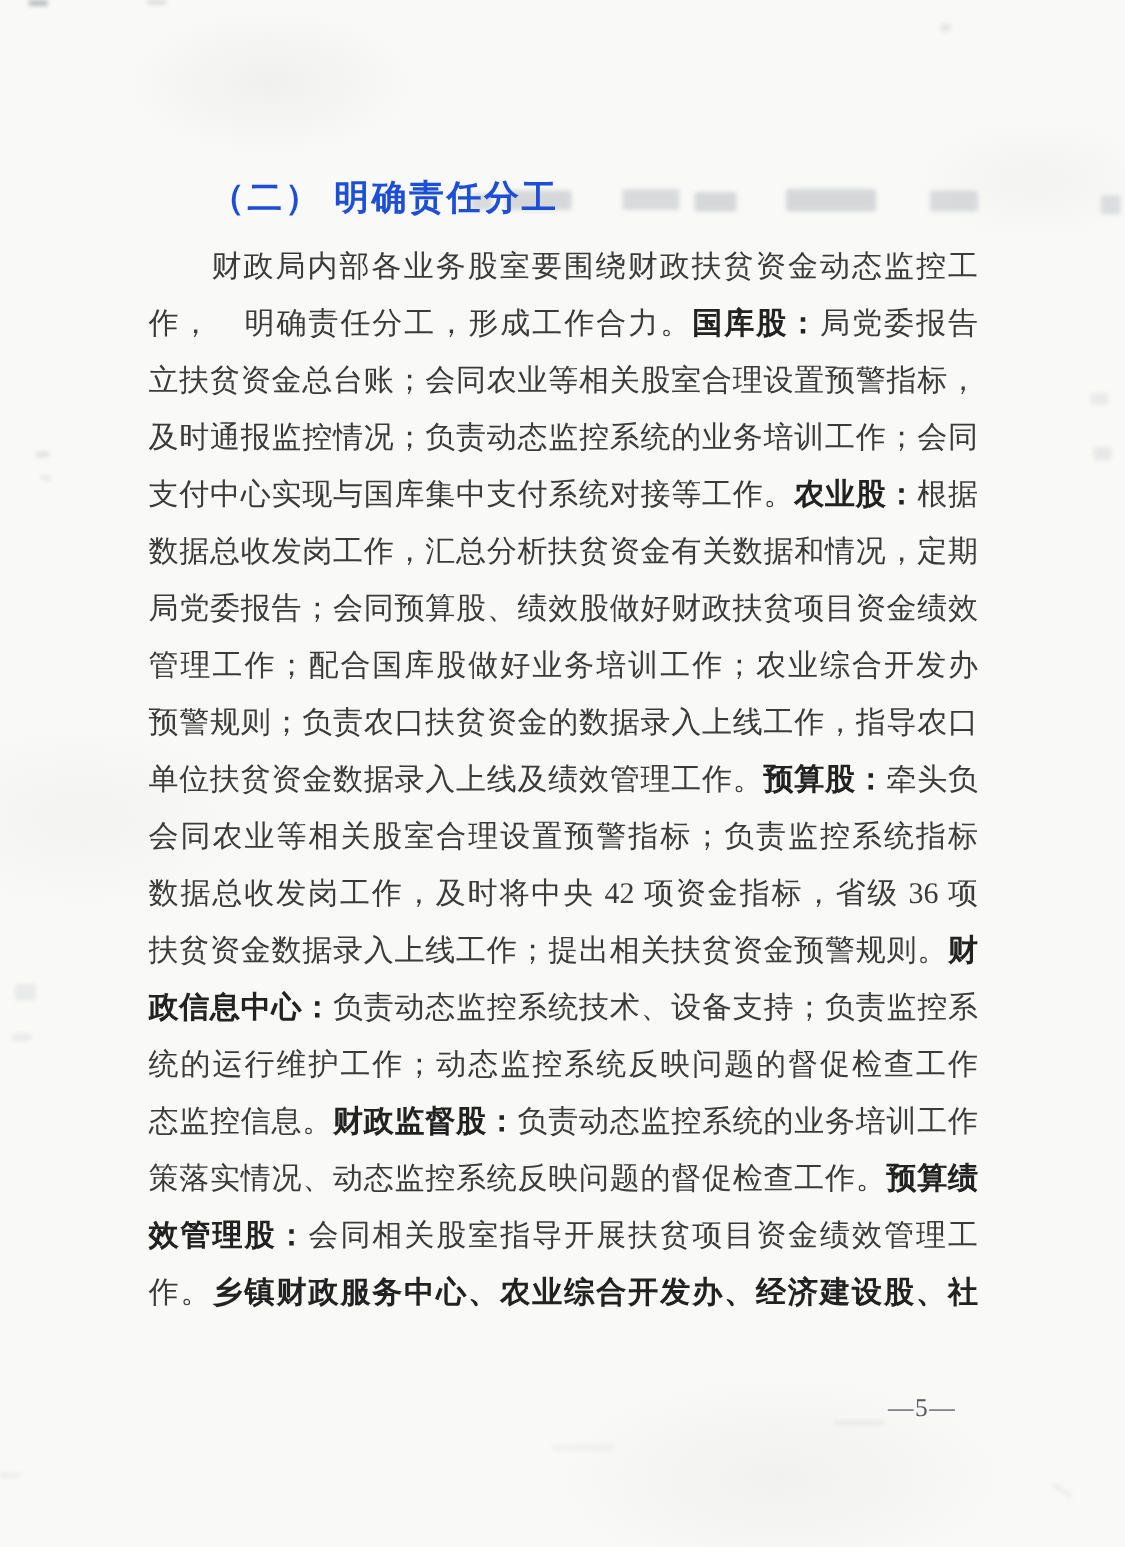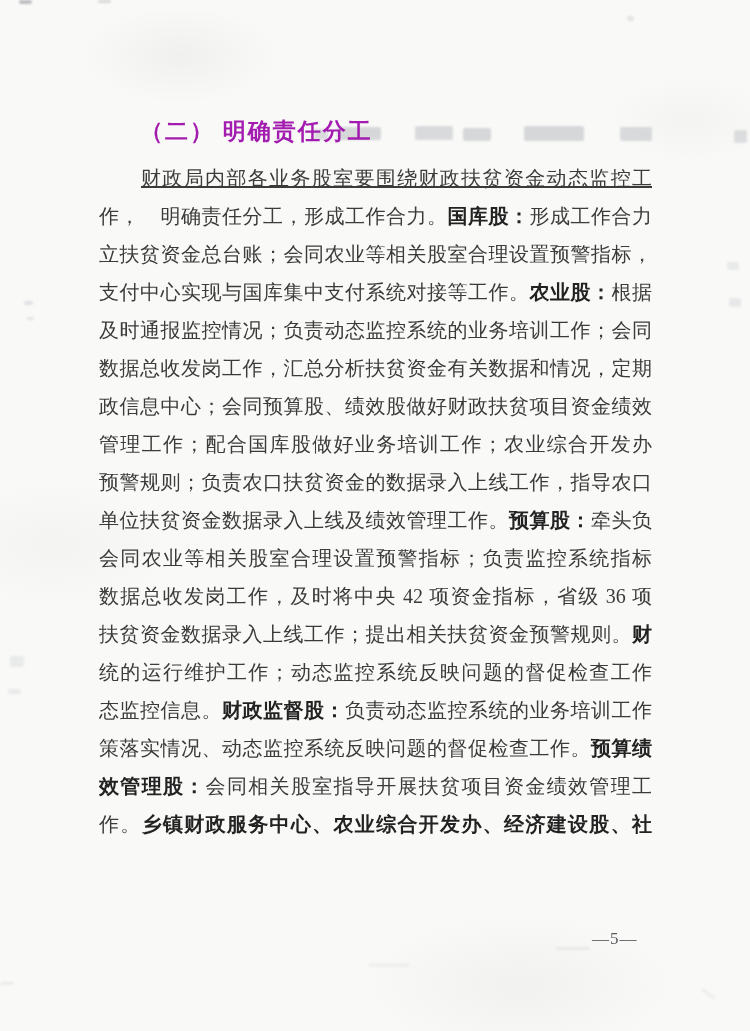--- a/index.html
+++ b/index.html
@@ -20,42 +20,42 @@
   
   .heading {
     position: absolute;
     left: 140px;
     top: 116px;
     height: 32px;
     line-height: 32px;
     font-size: 23px;
     font-weight: 700;
     letter-spacing: 2px;
-    color: #a21caf;
+    color: #1d4ed8;
     white-space: nowrap;
   }
 
   
   .body-text {
     position: absolute;
     left: 99px;
     top: 159px;
     width: 553px;
     color: #3b3b3b;
   }
   .line {
     height: 38px;
     line-height: 38px;
     font-size: 20px;
     text-align: justify;
     text-align-last: justify;
     text-justify: inter-character;
     overflow: hidden;
   }
-  .line.indent { text-indent: 42px; text-decoration: underline; }
+  .line.indent { text-indent: 42px; }
   .seg { font-weight: 400; }
   .seg.bold { font-weight: 700; color: #222; }
 
   
   .page-number {
     position: absolute;
     top: 929px;
     left: 592px;
     font-size: 17px;
     letter-spacing: 1px;
@@ -115,32 +115,33 @@
   <span class="artifact t3"></span>
   <span class="artifact b1"></span>
   <span class="artifact b2"></span>
   <span class="artifact b3"></span>
   <span class="artifact b4"></span>
 
   <div class="heading">（二） 明确责任分工</div>
 
   <div class="body-text">
       <div class="line indent"><span class="seg">财政局内部各业务股室要围绕财政扶贫资金动态监控工</span></div>
-      <div class="line"><span class="seg">作，　明确责任分工，形成工作合力。</span><span class="seg bold">国库股：</span><span class="seg">形成工作合力</span></div>
+      <div class="line"><span class="seg">作，　明确责任分工，形成工作合力。</span><span class="seg bold">国库股：</span><span class="seg">局党委报告</span></div>
       <div class="line"><span class="seg">立扶贫资金总台账；会同农业等相关股室合理设置预警指标，</span></div>
+      <div class="line"><span class="seg">及时通报监控情况；负责动态监控系统的业务培训工作；会同</span></div>
       <div class="line"><span class="seg">支付中心实现与国库集中支付系统对接等工作。</span><span class="seg bold">农业股：</span><span class="seg">根据</span></div>
-      <div class="line"><span class="seg">及时通报监控情况；负责动态监控系统的业务培训工作；会同</span></div>
       <div class="line"><span class="seg">数据总收发岗工作，汇总分析扶贫资金有关数据和情况，定期向</span></div>
-      <div class="line"><span class="seg">政信息中心；会同预算股、绩效股做好财政扶贫项目资金绩效</span></div>
+      <div class="line"><span class="seg">局党委报告；会同预算股、绩效股做好财政扶贫项目资金绩效</span></div>
       <div class="line"><span class="seg">管理工作；配合国库股做好业务培训工作；农业综合开发办</span></div>
       <div class="line"><span class="seg">预警规则；负责农口扶贫资金的数据录入上线工作，指导农口</span></div>
       <div class="line"><span class="seg">单位扶贫资金数据录入上线及绩效管理工作。</span><span class="seg bold">预算股：</span><span class="seg">牵头负</span></div>
       <div class="line"><span class="seg">会同农业等相关股室合理设置预警指标；负责监控系统指标</span></div>
       <div class="line"><span class="seg">数据总收发岗工作，及时将中央 42 项资金指标，省级 36 项</span></div>
       <div class="line"><span class="seg">扶贫资金数据录入上线工作；提出相关扶贫资金预警规则。</span><span class="seg bold">财</span></div>
+      <div class="line"><span class="seg bold">政信息中心：</span><span class="seg">负责动态监控系统技术、设备支持；负责监控系</span></div>
       <div class="line"><span class="seg">统的运行维护工作；动态监控系统反映问题的督促检查工作</span></div>
       <div class="line"><span class="seg">态监控信息。</span><span class="seg bold">财政监督股：</span><span class="seg">负责动态监控系统的业务培训工作</span></div>
       <div class="line"><span class="seg">策落实情况、动态监控系统反映问题的督促检查工作。</span><span class="seg bold">预算绩</span></div>
       <div class="line"><span class="seg bold">效管理股：</span><span class="seg">会同相关股室指导开展扶贫项目资金绩效管理工</span></div>
       <div class="line"><span class="seg">作。</span><span class="seg bold">乡镇财政服务中心、农业综合开发办、经济建设股、社</span></div>
     </div>
 
   <div class="page-number">—5—</div>
 
 </div>

